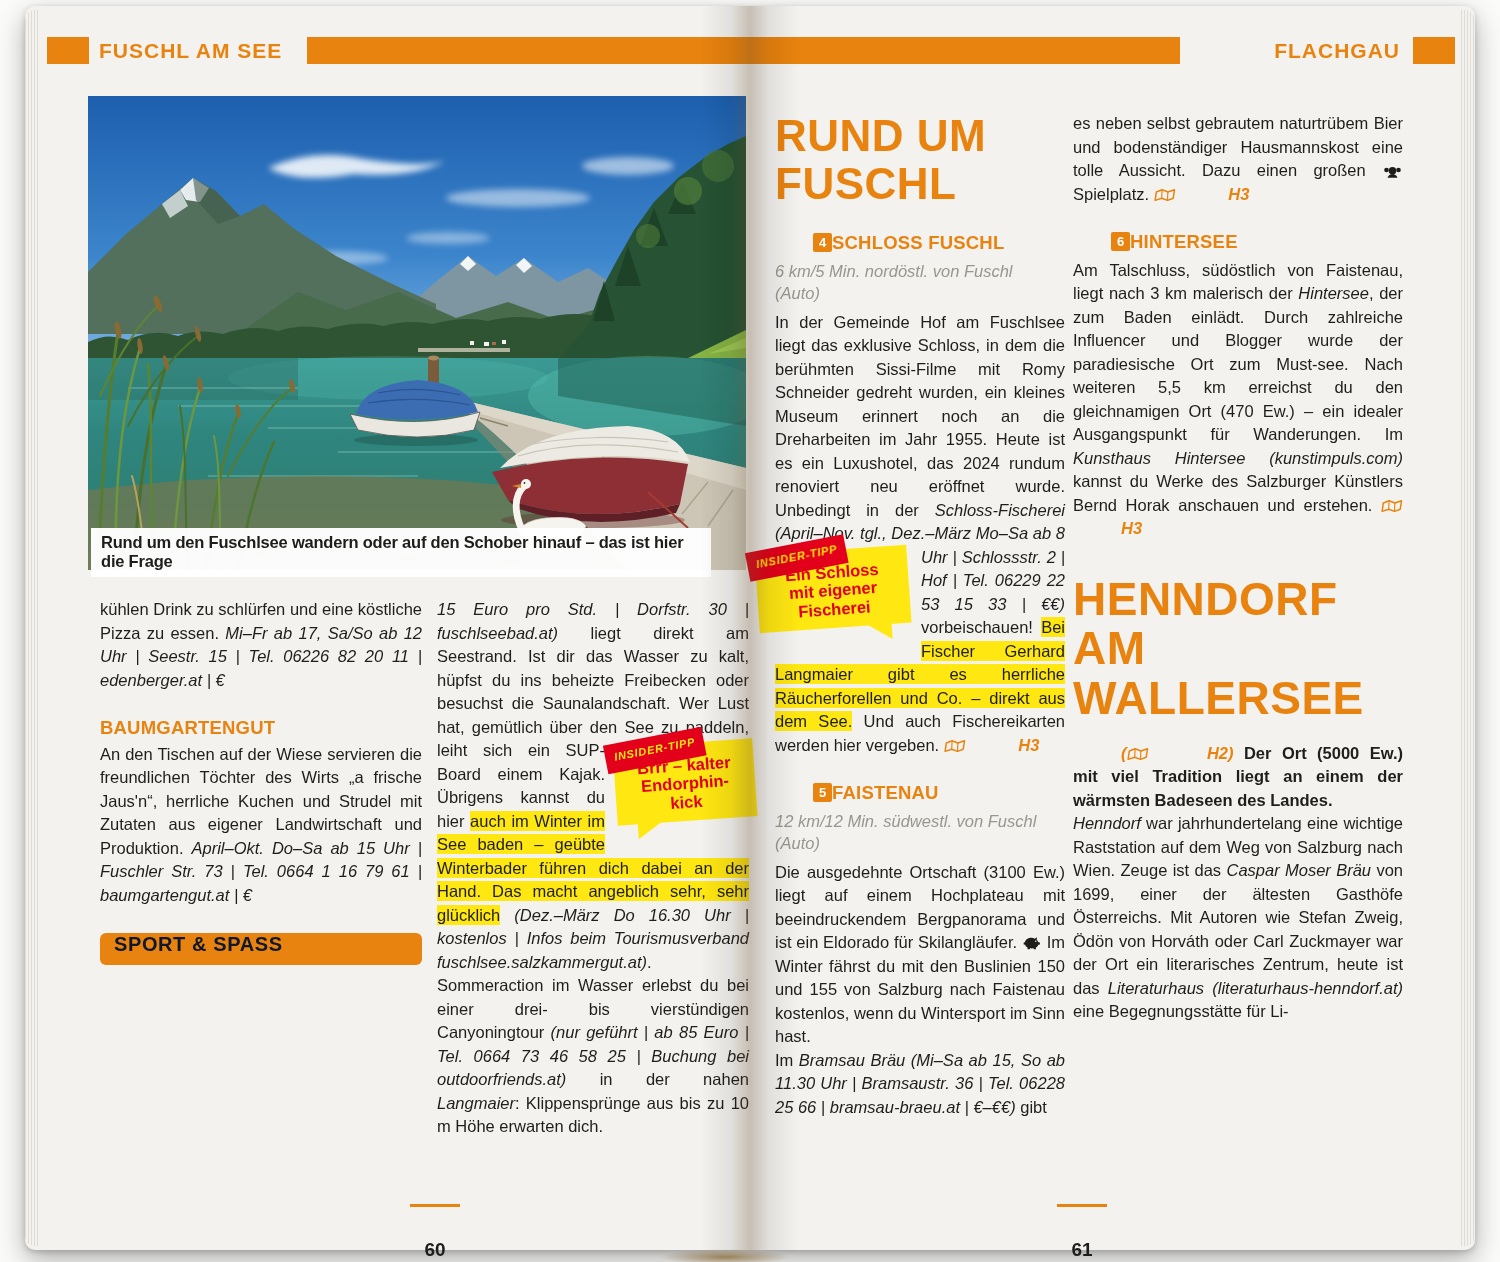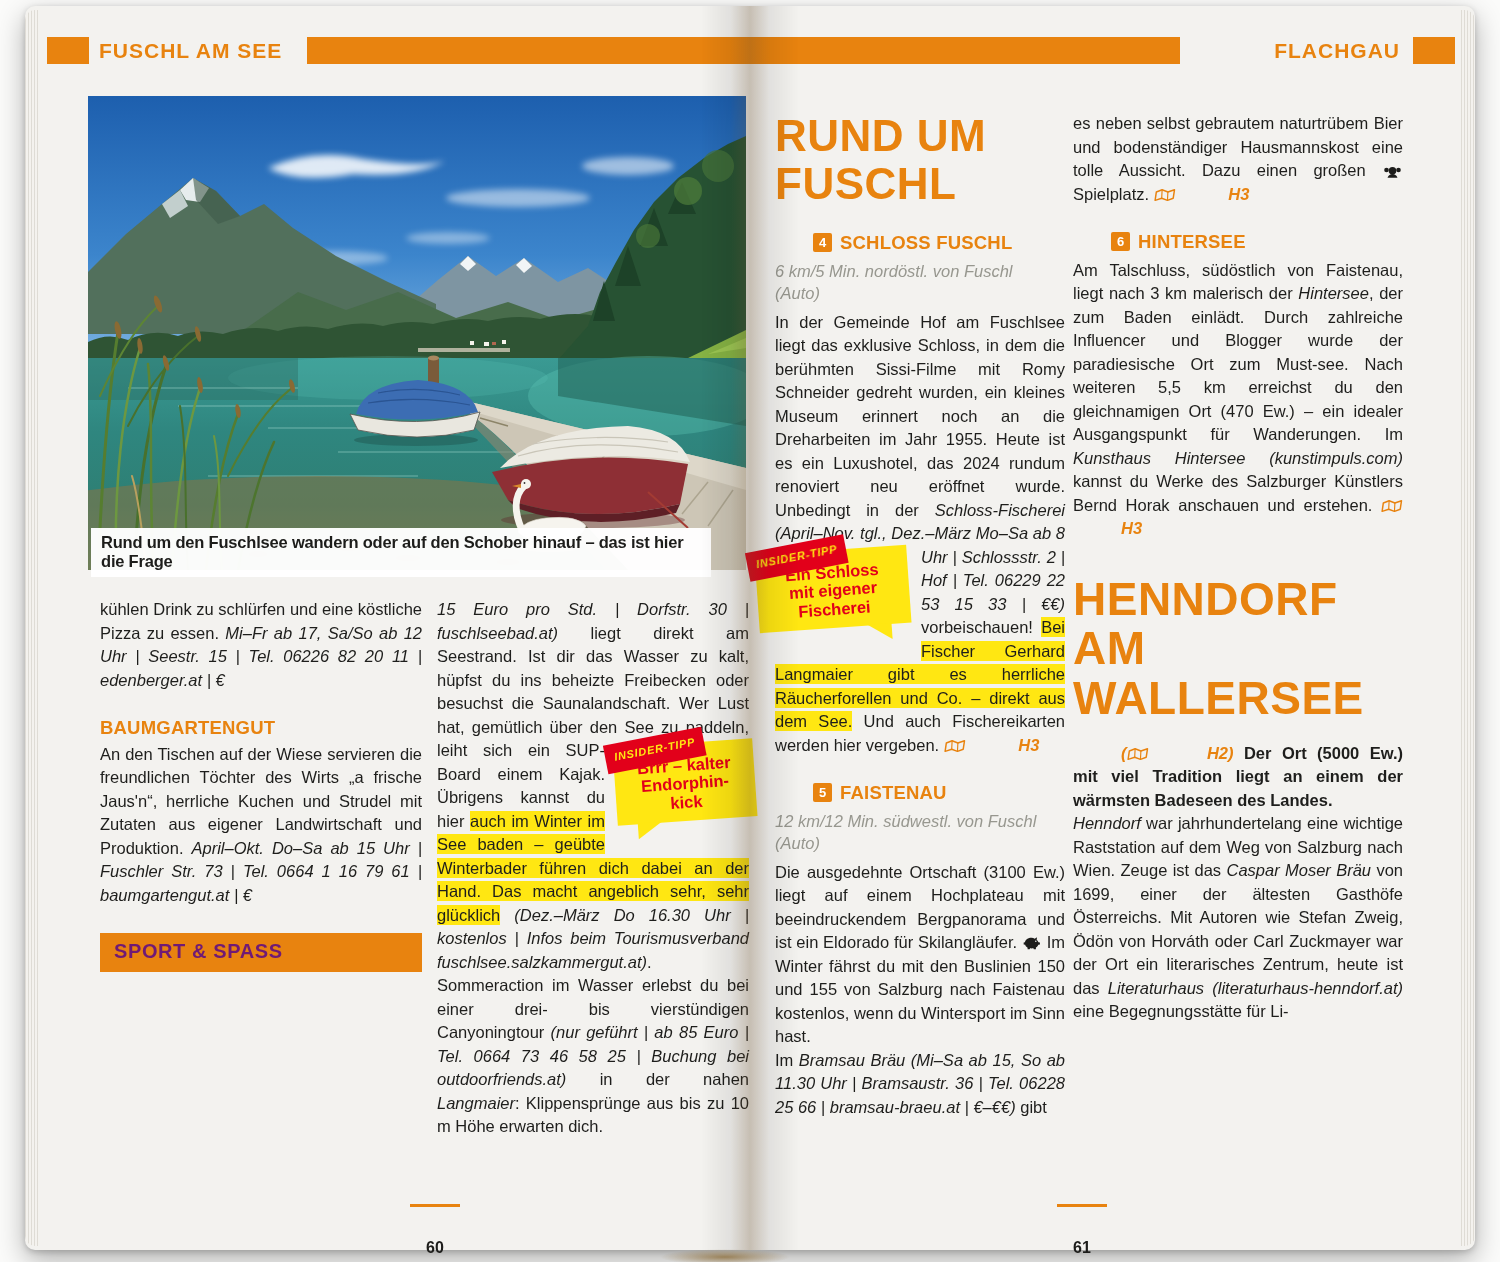--- a/index.html
+++ b/index.html
@@ -26,23 +26,23 @@
     padding:5px 10px 6px;font-size:16.5px;font-weight:700;color:#1d1d1b;letter-spacing:-.2px;}
 
   
   .col{position:absolute;color:#1e1e1c;font-size:16.5px;line-height:23.5px;}
   .para{margin:0;text-align:justify;hyphens:auto;overflow-wrap:break-word;}
   .sg-i{font-style:italic;}
   .sg-b{font-weight:700;}
   .sg-hl{background:#ffe712;box-decoration-break:clone;-webkit-box-decoration-break:clone;padding:1px 0;}
   .sg-map{color:#e8830f;font-style:italic;font-weight:700;padding-left:48px;}
   .subhead{color:#e8830f;font-weight:700;font-size:18.5px;margin:24px 0 3px;letter-spacing:.2px;}
-  .banner{background:#e8830f;color:#701a75;font-weight:700;font-size:20px;letter-spacing:.6px;
-    padding:7px 14px 8px;margin:26px 0 14px;}
-  .item{display:flex;align-items:center;gap:8px;margin:24px 0 5px;padding-left:38px;}
+  .banner{background:#e8830f;color:#0f172a;font-weight:700;font-size:20px;letter-spacing:.6px;
+    padding:0 14px 8px;margin:26px 0 14px;border-radius:6px;}
+  .item{display:flex;align-items:center;margin:24px 0 5px;padding-left:38px;}
   .item-num{background:#e8830f;color:#fff;width:19px;height:19px;font-size:13px;font-weight:700;
     text-align:center;line-height:19px;border-radius:2px;flex:0 0 auto;}
   .item-label{color:#e8830f;font-weight:700;font-size:18.5px;letter-spacing:.2px;}
   .loc{color:#97978f;font-style:italic;font-size:16.5px;line-height:22px;white-space:pre-line;margin:0 0 7px;}
   .bigtitle{color:#e8830f;font-weight:700;font-size:44px;line-height:1.08;white-space:pre-line;
     margin:0 0 24px;letter-spacing:.5px;}
   .bigtitle.mt{margin-top:34px;font-size:46px;margin-bottom:18px;}
 
   
   .tipwrap{display:block;position:relative;}
@@ -56,21 +56,21 @@
   .tip.tail-left::after{content:"";position:absolute;left:20px;bottom:-15px;border-style:solid;
     border-width:16px 24px 0 0;border-color:#ffe712 transparent transparent transparent;}
   .tip.tail-right::after{content:"";position:absolute;right:20px;bottom:-15px;border-style:solid;
     border-width:16px 0 0 24px;border-color:#ffe712 transparent transparent transparent;}
 
   .inline-icon{display:inline-block;vertical-align:-2px;line-height:0;}
 
   
   .pagenum{position:absolute;width:50px;text-align:center;}
   .pn-line{height:3px;background:#e8830f;margin-bottom:7px;}
-  .pn{font-size:16px;font-weight:700;color:#1d1d1b;margin-top:32px;}
+  .pn{font-size:19px;font-weight:700;color:#1d1d1b;margin-top:32px;}
 </style>
 </head>
 <body>
 
 <div class="book">
   <div class="edge left"></div>
   <div class="edge right"></div>
 
   <div class="hdr-square" style="left:22px;"></div>
   <div class="hdr-title" style="left:74px;">FUSCHL AM SEE</div>

